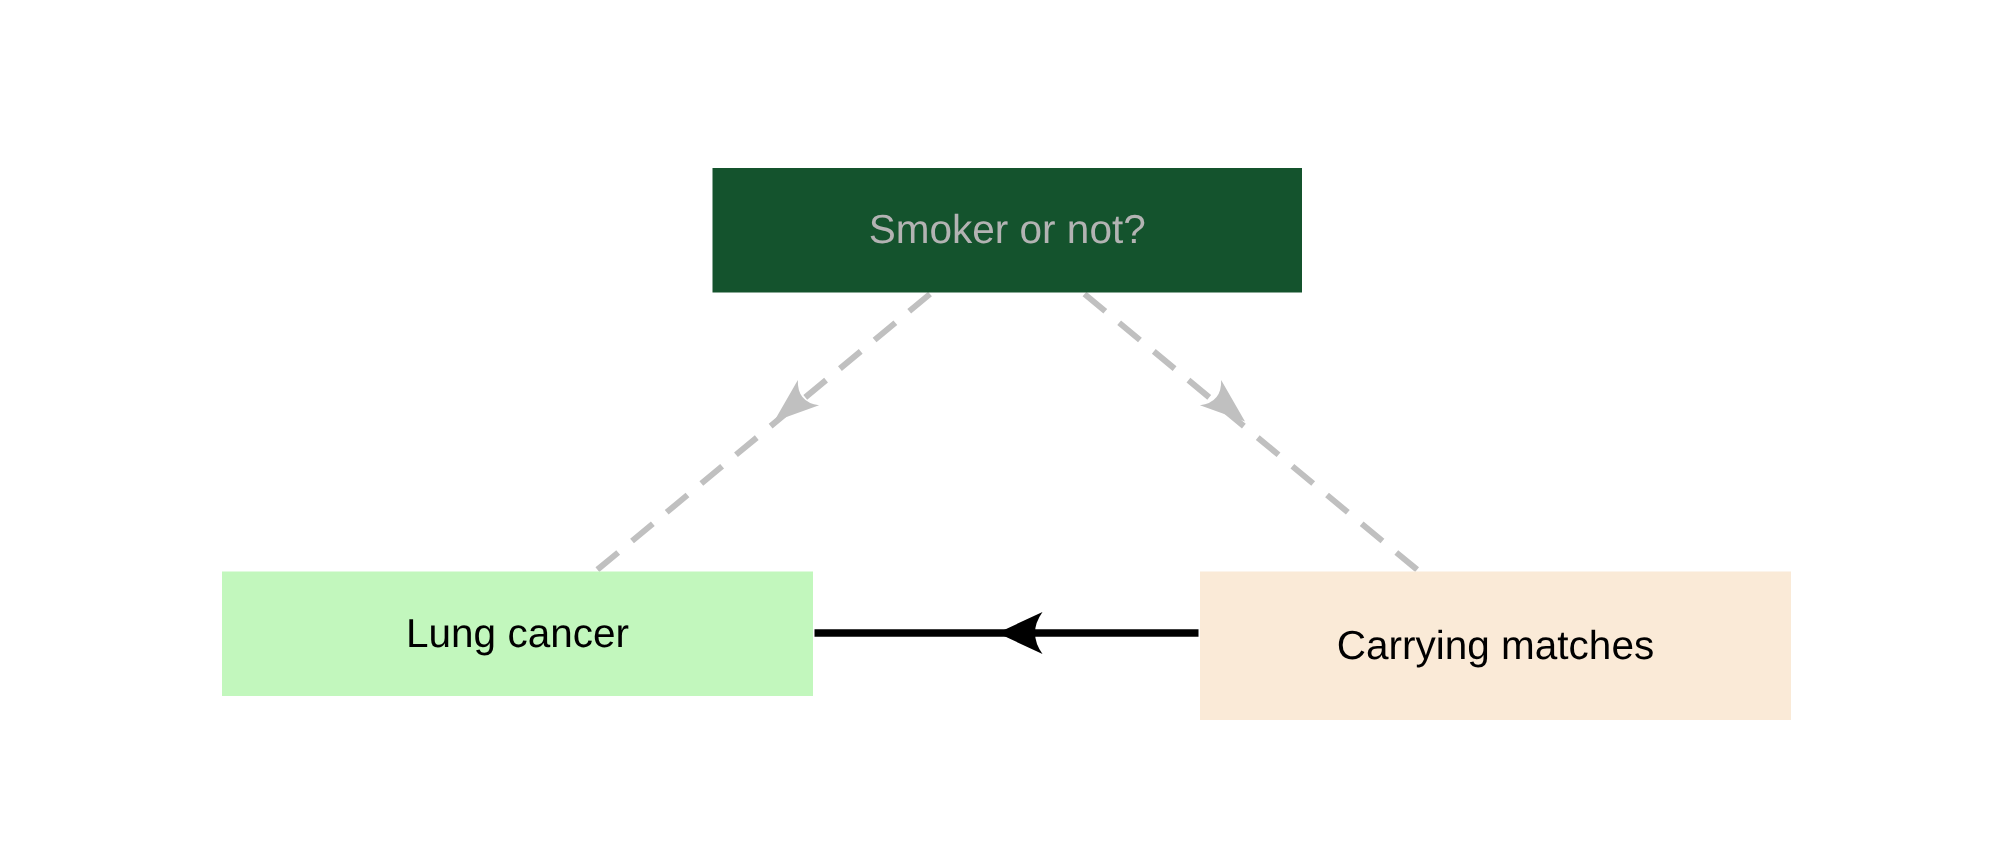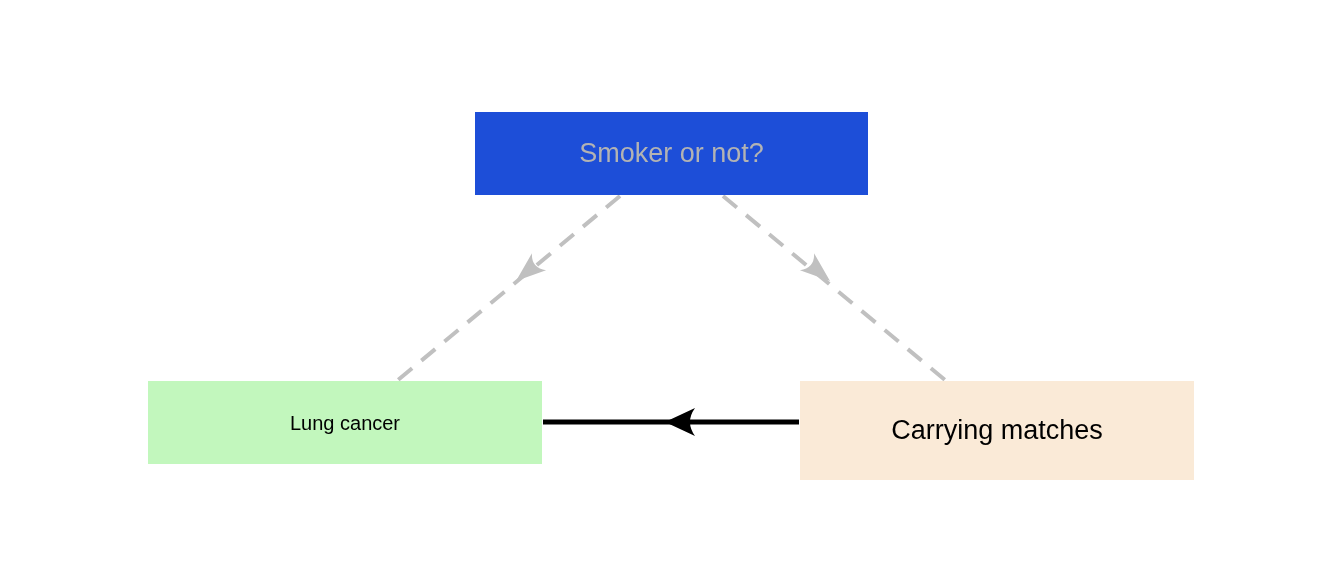--- a/index.html
+++ b/index.html
@@ -36,36 +36,36 @@
     z-index: 2;
   }
   .node-label {
     display: block;
   }
   #node-smoker {
     left: 475px;
     top: 112px;
     width: 393px;
     height: 83px;
-    background: #1d4ed8;
+    background: #14532d;
   }
   #node-smoker .node-label {
     color: #b3b3b3;
     font-size: 27px;
   }
   #node-lung {
     left: 148px;
     top: 381px;
     width: 394px;
     height: 83px;
     background: #c2f7bd;
   }
   #node-lung .node-label {
     color: #000000;
-    font-size: 20px;
+    font-size: 27px;
   }
   #node-matches {
     left: 800px;
     top: 381px;
     width: 394px;
     height: 99px;
     background: #faead7;
   }
   #node-matches .node-label {
     color: #000000;

